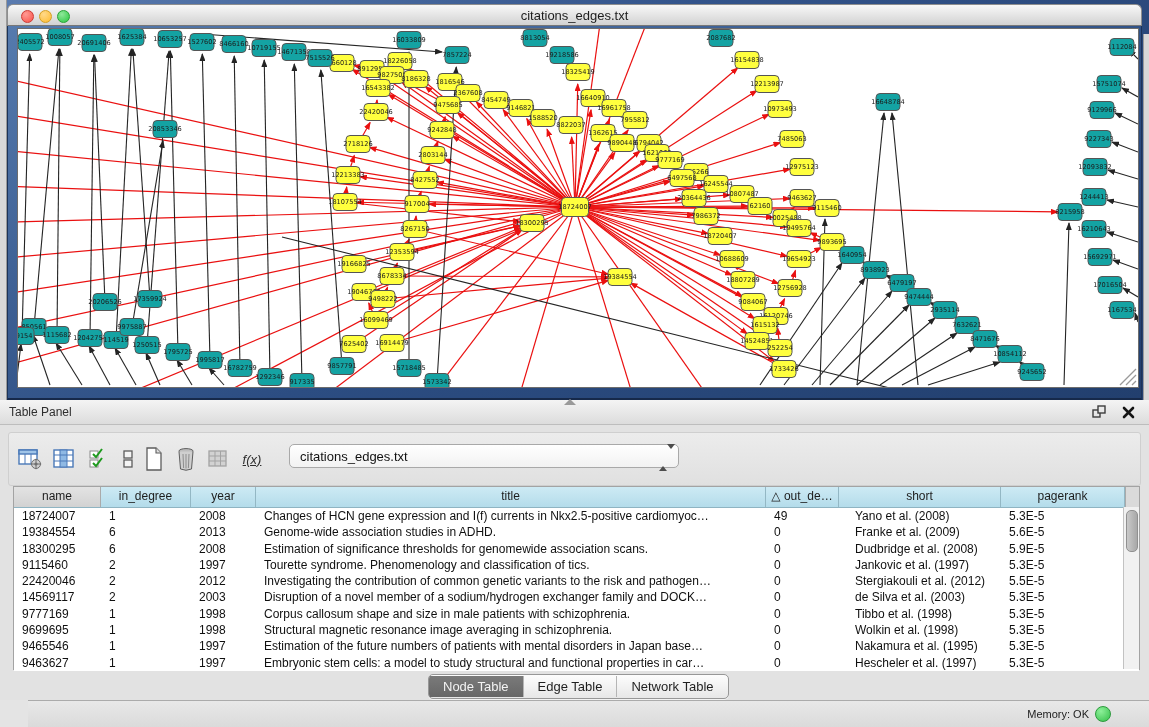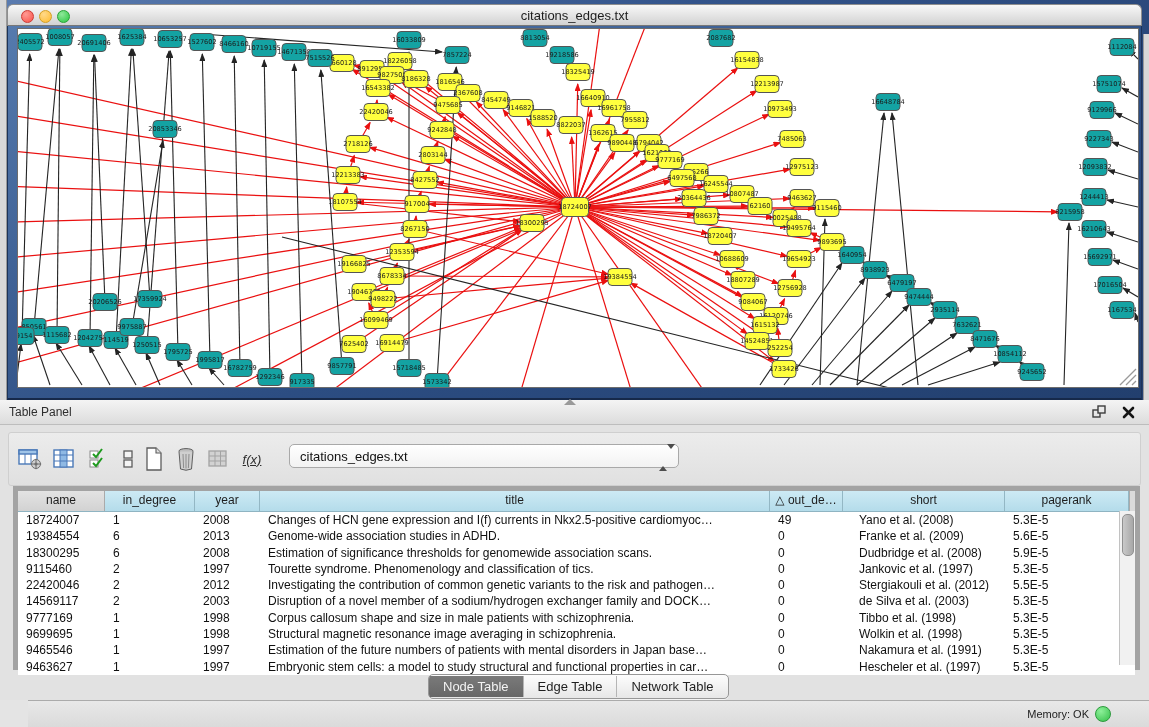--- a/index.html
+++ b/index.html
@@ -46,21 +46,21 @@
   #panel-toolbar{position:absolute;left:8px;top:32px;right:8px;height:52px;
     background:linear-gradient(#ececec,#e0e0e0);border:1px solid #cfcfcf;border-radius:3px;}
   .tool-icon{position:absolute;top:13px;width:26px;height:26px;display:flex;align-items:center;justify-content:center;cursor:pointer;text-decoration:underline;}
   #combo{position:absolute;left:280px;top:11px;width:390px;height:24px;background:linear-gradient(#ffffff,#f2f2f2);
     border:1px solid #a9a9a9;border-radius:5px;box-sizing:border-box;cursor:pointer;}
   #combo-label{position:absolute;left:10px;top:4px;font-size:13px;color:#111;}
   #combo-stepper{position:absolute;right:10px;top:4px;width:9px;height:14px;}
   #combo-stepper .up{width:0;height:0;margin:1px auto;border-left:4px solid transparent;border-right:4px solid transparent;border-bottom:5px solid #4d4d4d;}
   #combo-stepper .down{width:0;height:0;margin:2px auto 0;border-left:4px solid transparent;border-right:4px solid transparent;border-top:5px solid #4d4d4d;}
   
-  #data-table{position:absolute;left:13px;top:86px;width:1127px;height:184px;background:#fff;border:5px solid #a3a3a3;box-sizing:border-box;}
+  #data-table{position:absolute;left:13px;top:86px;width:1127px;height:184px;background:#fff;border:1px solid #a3a3a3;box-sizing:border-box;}
   #table-header{display:flex;height:20px;border-bottom:1px solid #8fb4c2;}
   .hcell{box-sizing:border-box;height:20px;font-size:12px;color:#1d1d1d;text-align:center;line-height:19px;
     background:linear-gradient(#cdeaf4,#b4dcea);border-right:1px solid #93b7c4;overflow:hidden;white-space:nowrap;cursor:pointer;}
   .hcell.first{background:linear-gradient(#e3e3e3,#d2d2d2);border-right:1px solid #aaa;}
   .hcorner{box-sizing:border-box;height:20px;background:#dadada;border-left:1px solid #aaa;flex:1;}
   .trow{display:flex;height:16.3px;background:#fff;}
   .tcell{box-sizing:border-box;font-size:12px;color:#101010;line-height:16px;padding-left:8px;
     overflow:hidden;white-space:nowrap;}
   .tcell.short-col{padding-left:16px;}
   #vscroll{position:absolute;right:0;top:20px;width:15px;bottom:0;background:#f1f1f1;border-left:1px solid #c2c2c2;}
@@ -954,21 +954,21 @@
           <div class="tcell" style="width: 73px;">0</div>
           <div class="tcell short-col" style="width: 162px;">Wolkin et al. (1998)</div>
           <div class="tcell" style="width: 124px;">5.3E-5</div>
         </div>
         <div class="trow">
           <div class="tcell" style="width: 87px;">9465546</div>
           <div class="tcell" style="width: 90px;">1</div>
           <div class="tcell" style="width: 65px;">1997</div>
           <div class="tcell" style="width: 510px;">Estimation of the future numbers of patients with mental disorders in Japan base…</div>
           <div class="tcell" style="width: 73px;">0</div>
-          <div class="tcell short-col" style="width: 162px;">Nakamura et al. (1991)</div>
+          <div class="tcell short-col" style="width: 162px;">Nakamura et al. (1995)</div>
           <div class="tcell" style="width: 124px;">5.3E-5</div>
         </div>
         <div class="trow">
           <div class="tcell" style="width: 87px;">9463627</div>
           <div class="tcell" style="width: 90px;">1</div>
           <div class="tcell" style="width: 65px;">1997</div>
           <div class="tcell" style="width: 510px;">Embryonic stem cells: a model to study structural and functional properties in car…</div>
           <div class="tcell" style="width: 73px;">0</div>
           <div class="tcell short-col" style="width: 162px;">Hescheler et al. (1997)</div>
           <div class="tcell" style="width: 124px;">5.3E-5</div>

